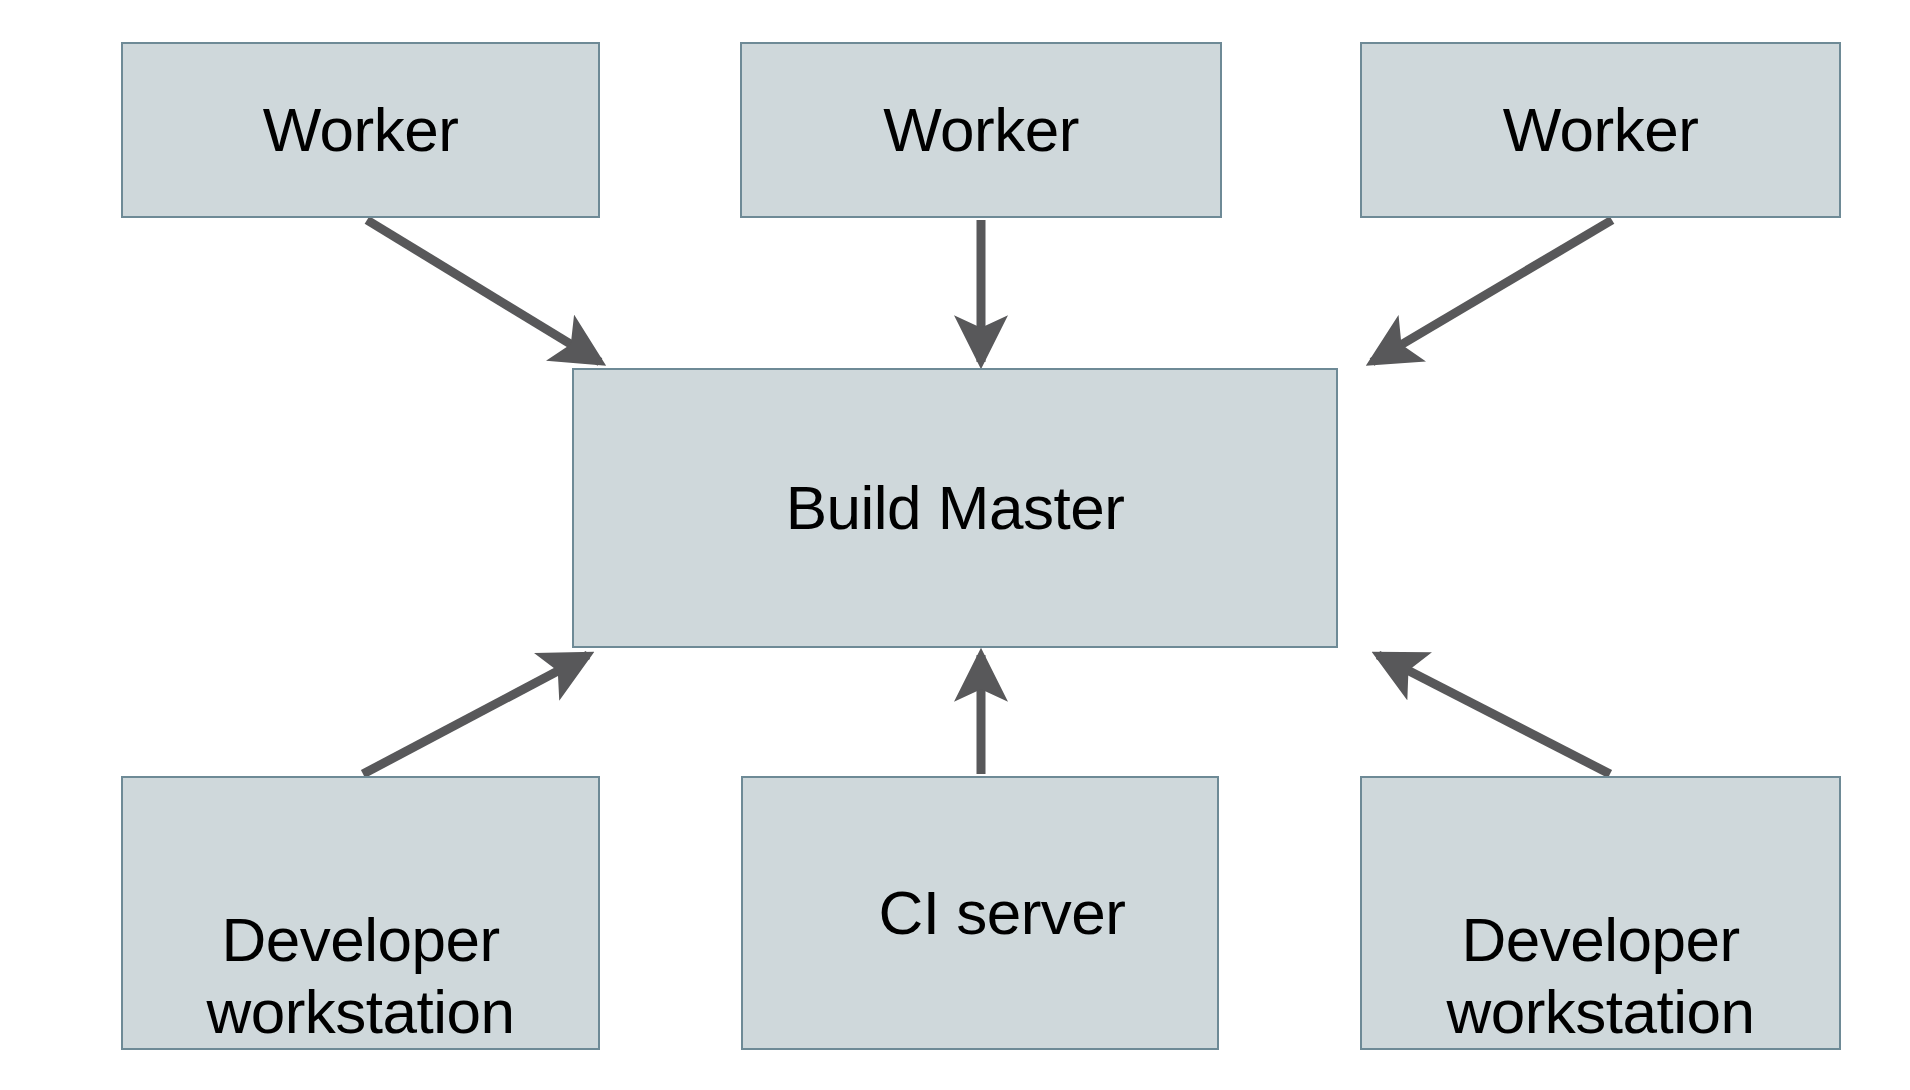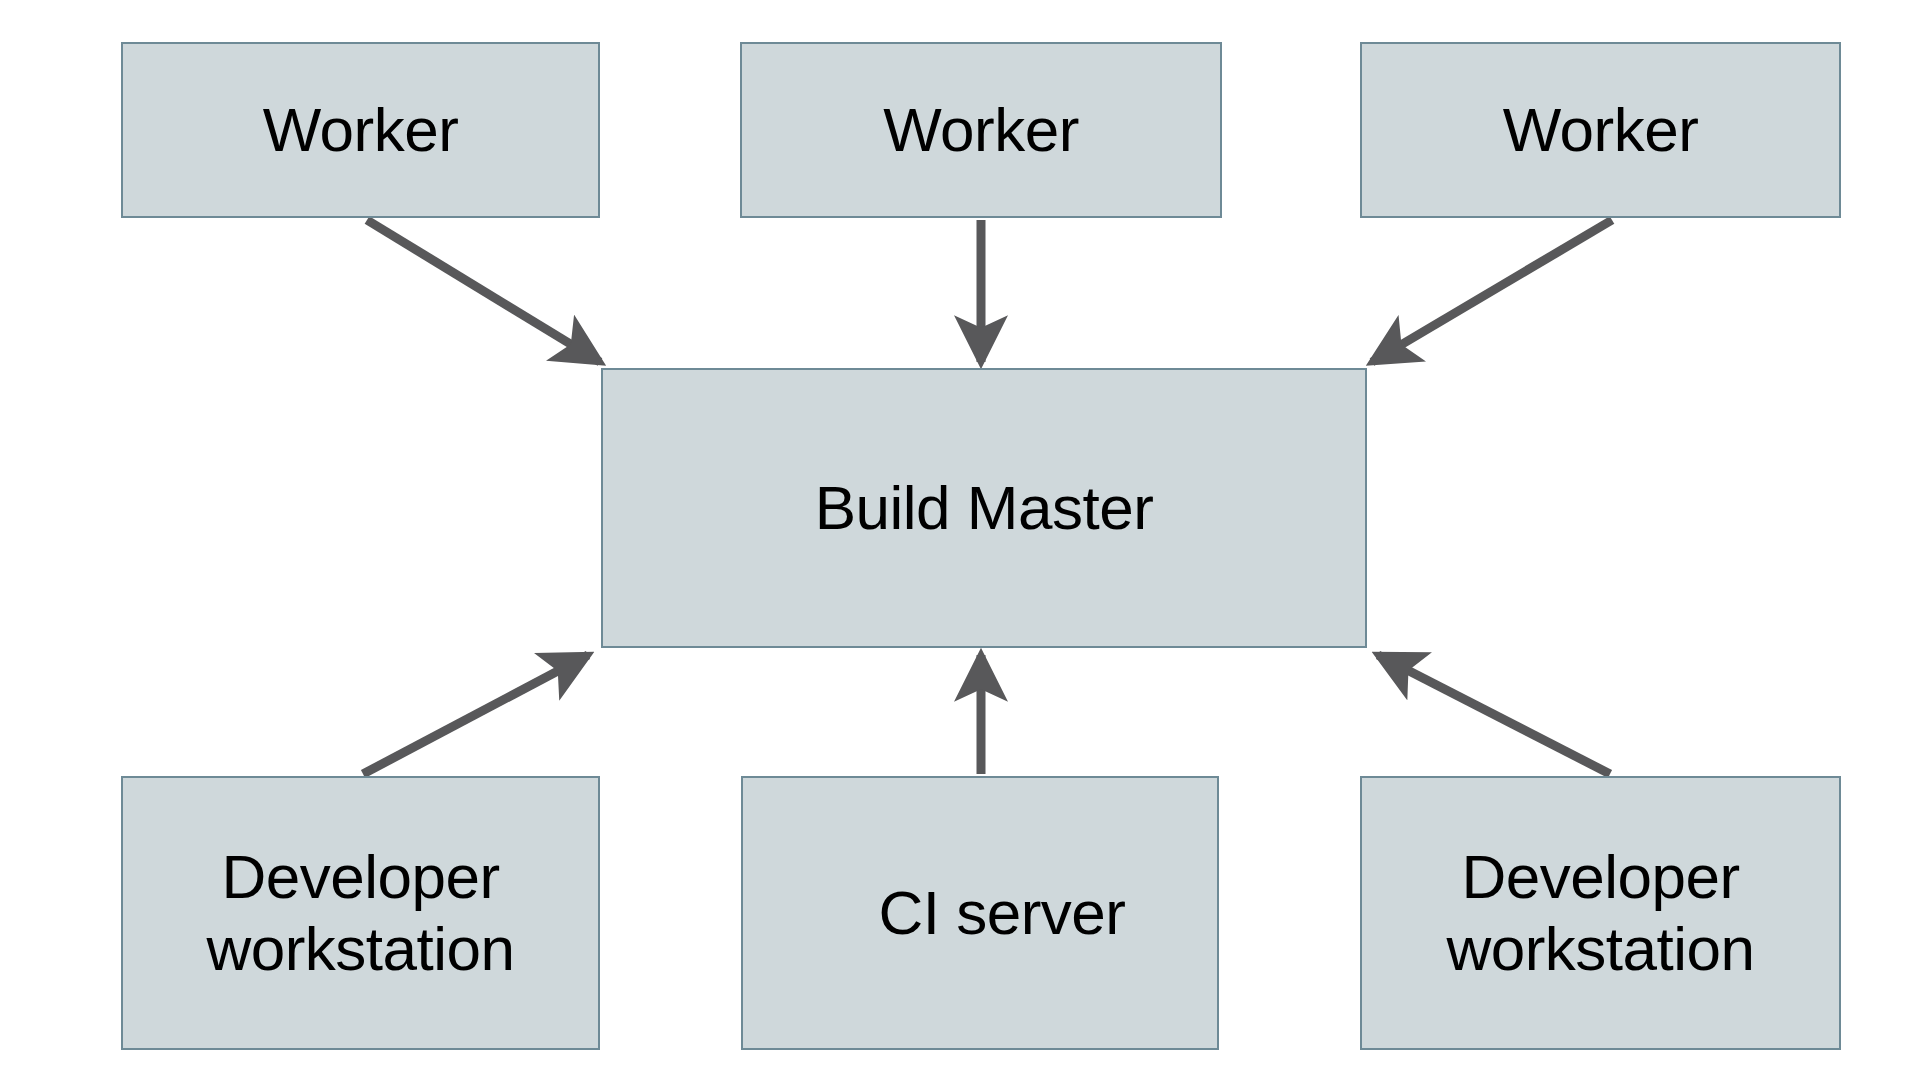--- a/index.html
+++ b/index.html
@@ -42,21 +42,21 @@
     white-space: pre-line;
   }
   .node-label {
     display: block;
     width: 100%;
     white-space: pre-line;
   }
   .node-worker { font-size: 62px; }
   .node-master { font-size: 62px; }
   .node-ci     { font-size: 62px; padding-left: 44px; }
-  .node-dev    { font-size: 62px; }
+  .node-dev    { font-size: 62px; align-items: flex-end; }
 </style>
 </head>
 <body>
 
 <div id="canvas">
 
   <svg id="edges" viewBox="0 0 1910 1090" width="1910" height="1090" xmlns="http://www.w3.org/2000/svg">
     <defs>
       <marker id="arrowhead" markerWidth="6" markerHeight="6" refX="5.2" refY="3" orient="auto" markerUnits="strokeWidth">
         <path d="M0,0 L6,3 L0,6 L1.4,3 Z" fill="#58585a"></path>
@@ -77,21 +77,21 @@
   </div>
 
   <div class="node node-worker" style="left:740px; top:42px; width:482px; height:176px;">
     <span class="node-label">Worker</span>
   </div>
 
   <div class="node node-worker" style="left:1360px; top:42px; width:481px; height:176px;">
     <span class="node-label">Worker</span>
   </div>
 
-  <div class="node node-master" style="left:601px; top:368px; width:766px; height:280px;">
+  <div class="node node-master" style="left:572px; top:368px; width:766px; height:280px;">
     <span class="node-label">Build Master</span>
   </div>
 
   <div class="node node-dev" style="left:121px; top:776px; width:479px; height:274px;">
     <span class="node-label">Developer
 workstation</span>
   </div>
 
   <div class="node node-ci" style="left:741px; top:776px; width:478px; height:274px;">
     <span class="node-label">CI server</span>

